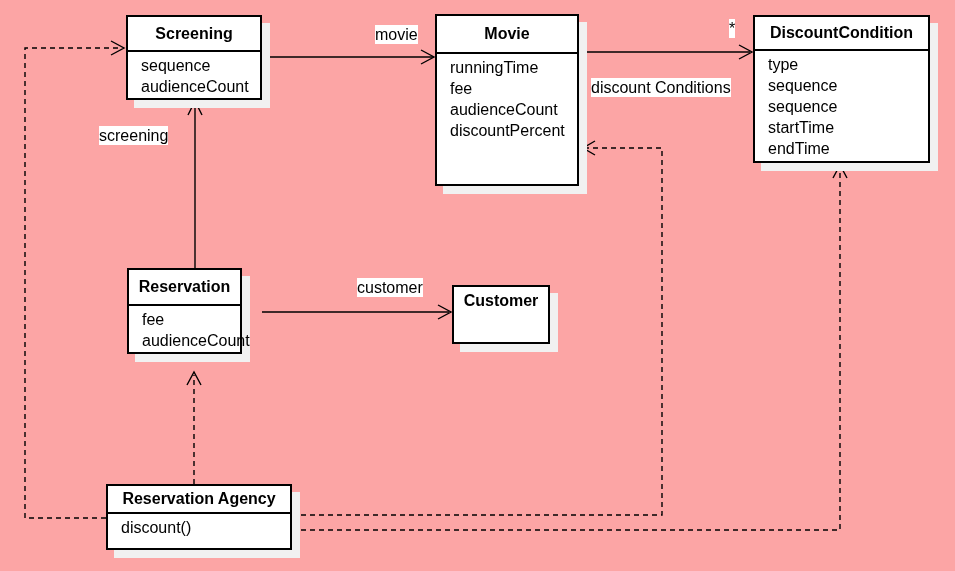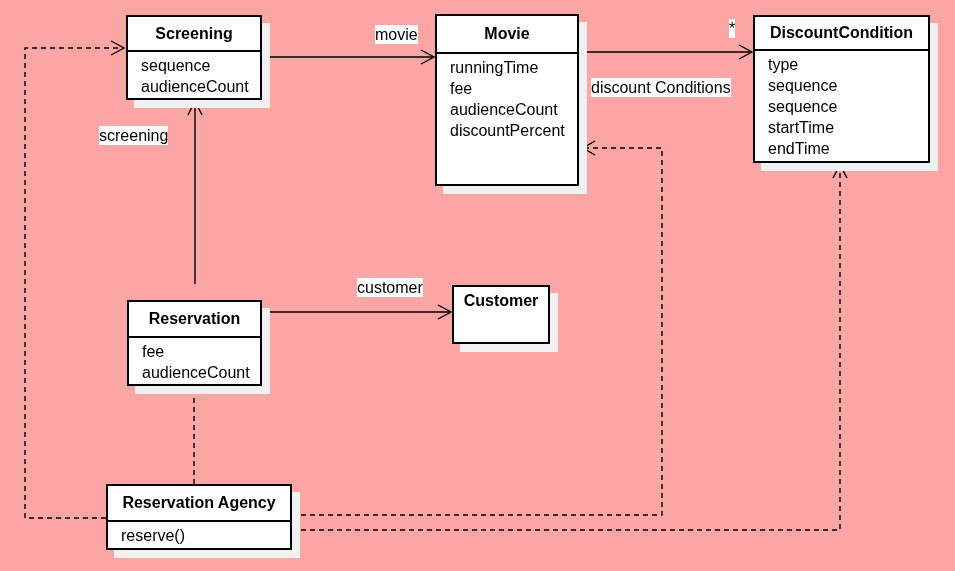--- a/index.html
+++ b/index.html
@@ -68,26 +68,26 @@
     white-space: nowrap;
     background: #ffffff;
   }
   
   .screening   { left: 126px; top: 15px;  width: 136px; height: 85px; }
   .screening   .cls-title { height: 35px; }
   .movie       { left: 435px; top: 14px;  width: 144px; height: 172px; }
   .movie       .cls-title { height: 38px; }
   .discountcondition { left: 753px; top: 15px; width: 177px; height: 148px; }
   .discountcondition .cls-title { height: 34px; }
-  .reservation { left: 127px; top: 300px; width: 135px; height: 86px; }
+  .reservation { left: 127px; top: 268px; width: 115px; height: 86px; }
   .reservation .cls-title { height: 36px; }
   .customer    { left: 452px; top: 285px; width: 98px;  height: 59px; }
   .customer    .cls-title { height: 100%; }
   .agency      { left: 106px; top: 484px; width: 186px; height: 66px; }
-  .agency      .cls-title { height: 36px; }
+  .agency      .cls-title { height: 28px; }
   
   .lbl-movie      { left: 375px; top: 25px; }
   .lbl-star       { left: 729px; top: 19px; }
   .lbl-discount   { left: 591px; top: 78px; }
   .lbl-customer   { left: 357px; top: 278px; }
   .lbl-screening  { left: 99px;  top: 126px; }
 </style>
 </head>
 <body>
 
@@ -173,21 +173,21 @@
     </div>
   </div>
 
   <div class="cls customer">
     <div class="cls-title no-sep">Customer</div>
   </div>
 
   <div class="cls agency">
     <div class="cls-title">Reservation Agency</div>
     <div class="cls-body">
-      <div class="attr">reserve()</div>
+      <div class="attr">discount()</div>
     </div>
   </div>
 
   <div class="edge-label lbl-movie">movie</div>
   <div class="edge-label lbl-star">*</div>
   <div class="edge-label lbl-discount">discount Conditions</div>
   <div class="edge-label lbl-customer">customer</div>
   <div class="edge-label lbl-screening">screening</div>
 
 </div>

